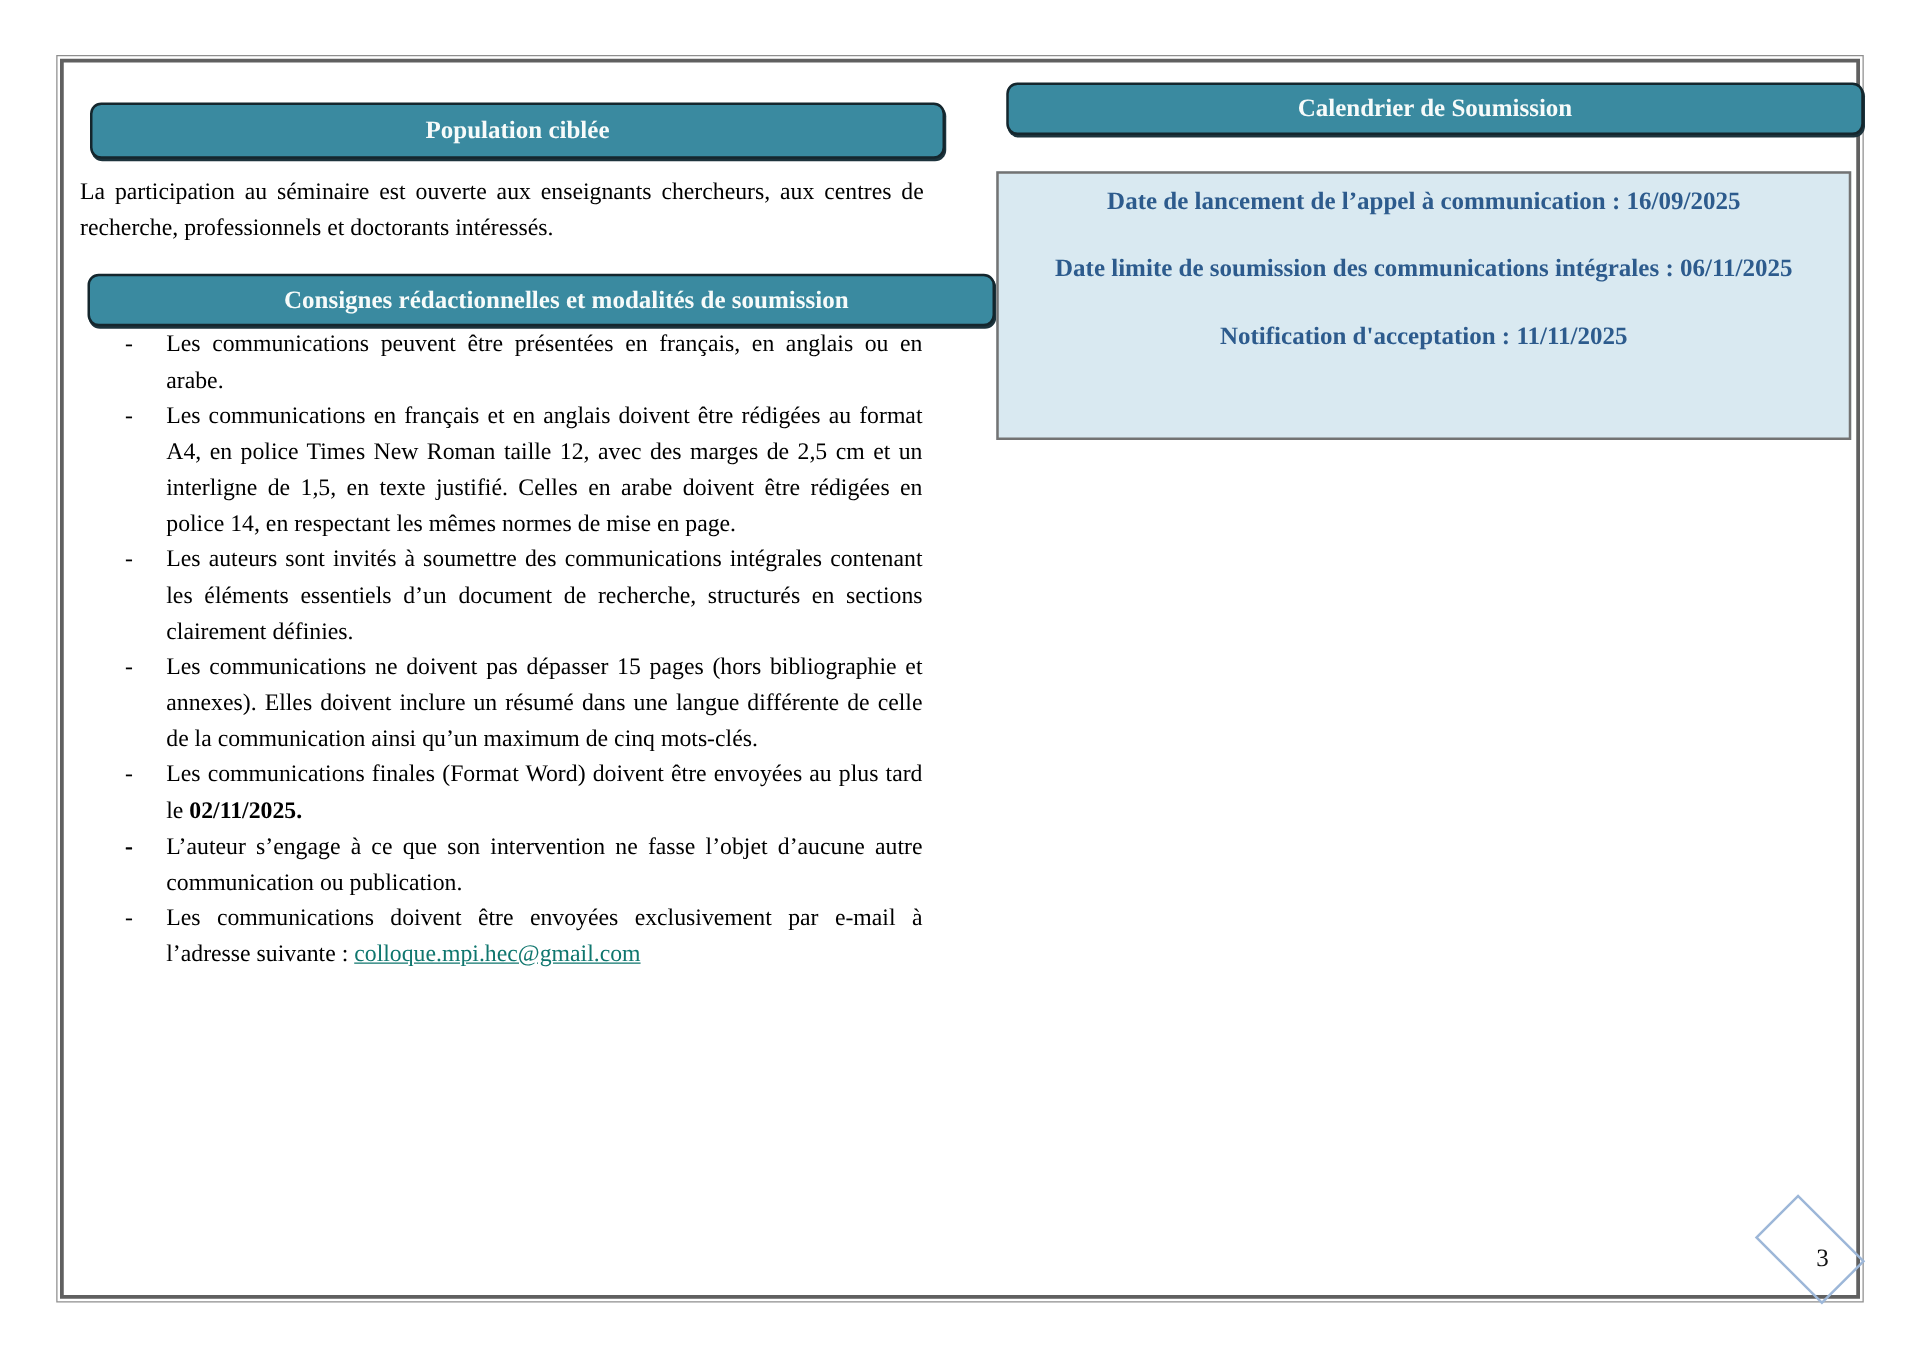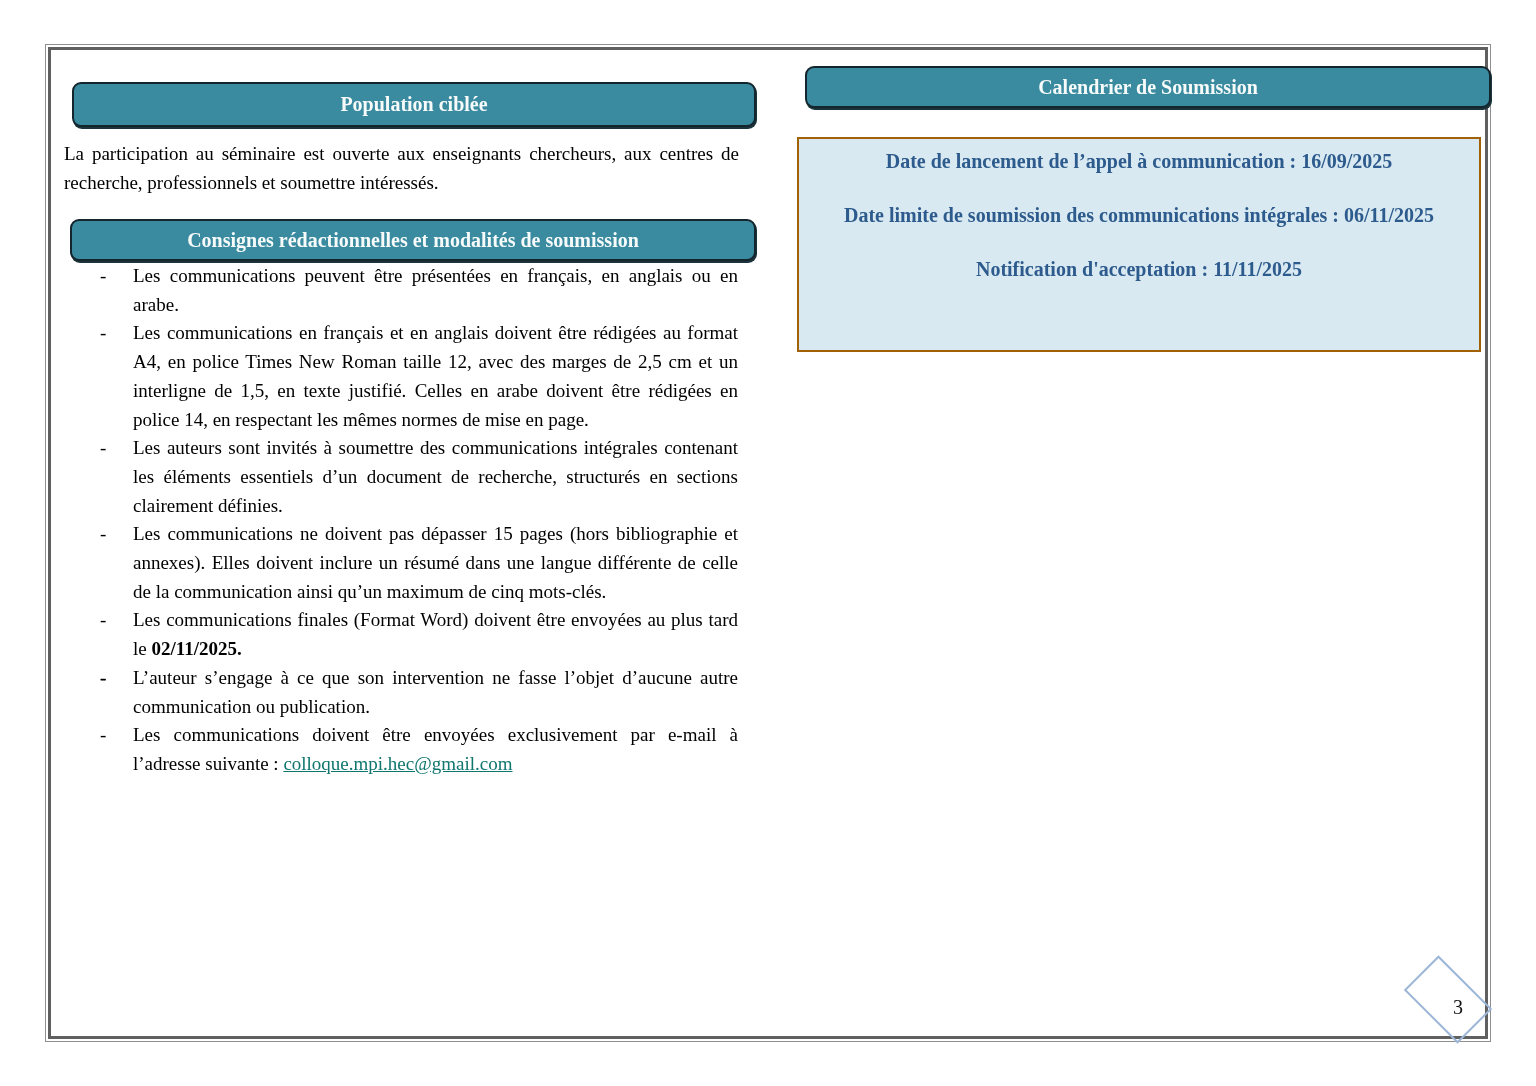--- a/index.html
+++ b/index.html
@@ -20,21 +20,21 @@
   ul.bullets{position:absolute;left:98px;top:262px;width:640px;margin:0;padding:0;list-style:none;}
   ul.bullets li{
     position:relative;padding-left:35px;font-size:19px;line-height:28.7px;text-align:justify;
   }
   ul.bullets .dash{position:absolute;left:2px;top:0;}
   ul.bullets b{font-weight:bold;}
   a.email{color:#0f766e;text-decoration:underline;cursor:pointer;}
   
   .dates-box{
     position:absolute;left:797px;top:137px;width:684px;height:215px;
-    background:#d9e9f1;border:2px solid #a16207;box-sizing:border-box;padding-top:8px;
+    background:#d9e9f1;border:2px solid #737373;box-sizing:border-box;padding-top:8px;
   }
   .dates-box p{
     margin:0 0 25px 0;text-align:center;font-size:20px;font-weight:bold;
     color:#2d5b8d;line-height:29px;
   }
   
   .diamond{
     position:absolute;left:1410px;top:975px;width:72px;height:45px;
     border:2px solid #9db7d8;transform:rotate(45deg);z-index:5;background:transparent;
   }
@@ -44,23 +44,23 @@
 <body>
 
 <div class="canvas">
 
   <div class="frame"></div>
 
   <div class="teal-box" style="left:72px;top:82px;width:680px;height:41px;">
     <span>Population ciblée</span>
   </div>
 
-  <div class="para" style="left:64px;top:140px;width:675px;">La participation au séminaire est ouverte aux enseignants chercheurs, aux centres de recherche, professionnels et soumettre intéressés.</div>
+  <div class="para" style="left:64px;top:140px;width:675px;">La participation au séminaire est ouverte aux enseignants chercheurs, aux centres de recherche, professionnels et doctorants intéressés.</div>
 
-  <div class="teal-box" style="left:70px;top:219px;width:682px;height:38px;">
+  <div class="teal-box" style="left:70px;top:219px;width:682px;height:38px;padding-left:40px;">
     <span>Consignes rédactionnelles et modalités de soumission</span>
   </div>
 
   <ul class="bullets" id="bullets">
       <li><span class="dash">-</span><span>Les communications peuvent être présentées en français, en anglais ou en arabe.</span></li>
       <li><span class="dash">-</span><span>Les communications en français et en anglais doivent être rédigées au format A4, en police Times New Roman taille 12, avec des marges de 2,5 cm et un interligne de 1,5, en texte justifié. Celles en arabe doivent être rédigées en police 14, en respectant les mêmes normes de mise en page.</span></li>
       <li><span class="dash">-</span><span>Les auteurs sont invités à soumettre des communications intégrales contenant les éléments essentiels d’un document de recherche, structurés en sections clairement définies.</span></li>
       <li><span class="dash">-</span><span>Les communications ne doivent pas dépasser 15 pages (hors bibliographie et annexes). Elles doivent inclure un résumé dans une langue différente de celle de la communication ainsi qu’un maximum de cinq mots-clés.</span></li>
       <li><span class="dash">-</span><span>Les communications finales (Format Word) doivent être envoyées au plus tard le </span><b>02/11/2025.</b></li>
       <li><span class="dash">-</span></li>

